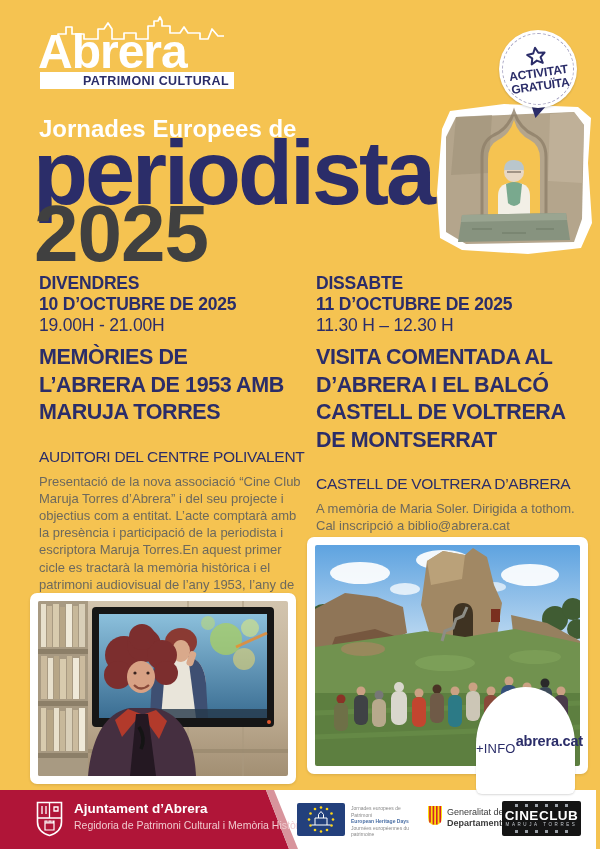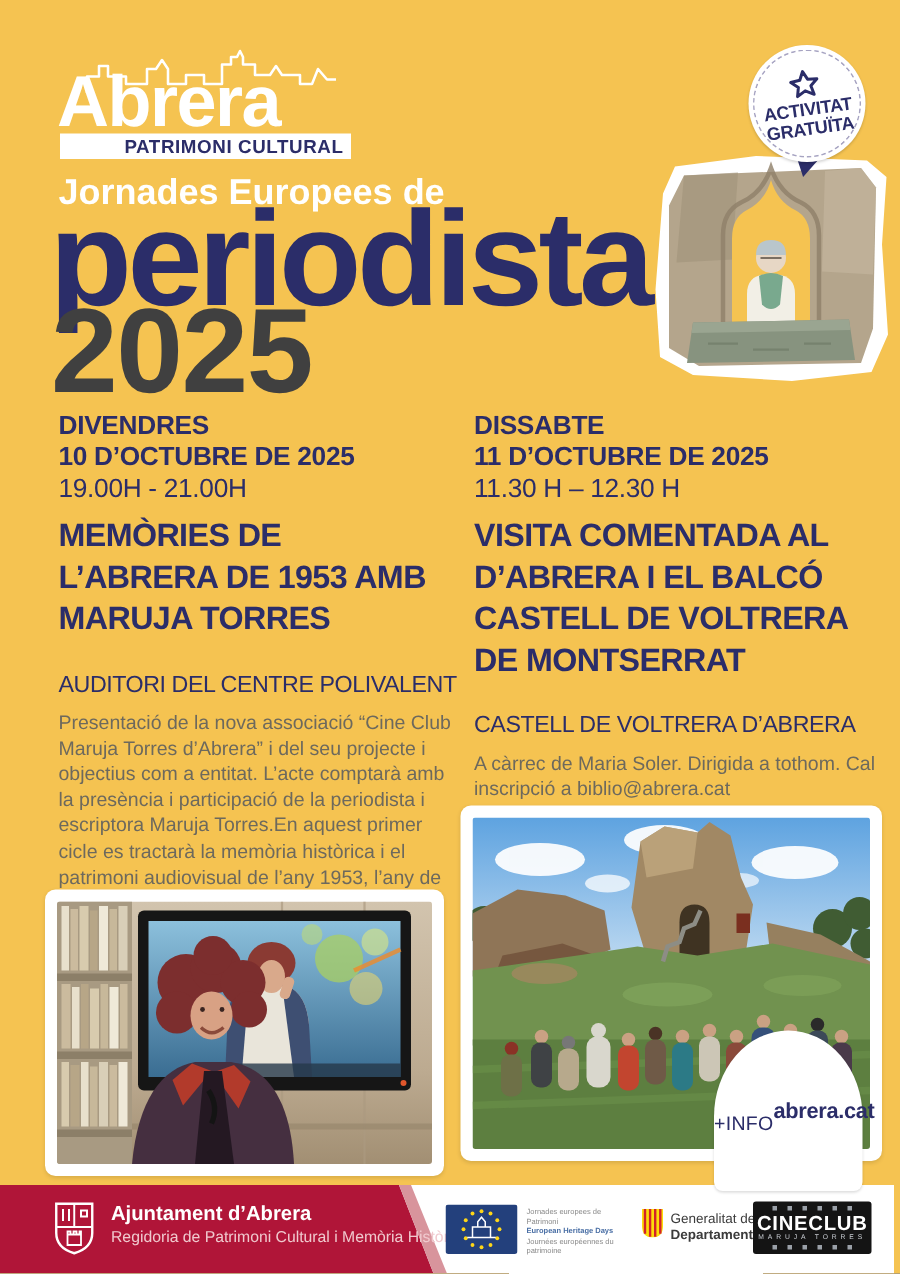--- a/index.html
+++ b/index.html
@@ -1,20 +1,20 @@
 <!DOCTYPE html>
 <html><head>
 <meta charset="utf-8">
 <style>
   html,body{margin:0;padding:0;background:#888;}
   .poster{position:relative;width:600px;height:849px;background:#f5c351;overflow:hidden;
           font-family:"Liberation Sans",sans-serif;color:#2b2d69;}
 
   
-  .logo{position:absolute;left:38px;top:31px;width:200px;height:80px;text-decoration:underline;}
+  .logo{position:absolute;left:38px;top:14px;width:200px;height:80px;text-decoration:underline;}
   .logo-skyline{position:absolute;left:18px;top:0;}
   .logo-word{position:absolute;left:0;top:14px;font-size:48px;font-weight:bold;color:#fff;letter-spacing:-1px;line-height:1;}
   .logo-strip{position:absolute;left:2px;top:58px;width:194px;height:17px;background:#fff;
               display:flex;align-items:center;justify-content:flex-end;padding-right:5px;box-sizing:border-box;}
   .logo-strip span{font-size:12.5px;font-weight:bold;color:#2b2d69;letter-spacing:.4px;}
 
   
   .act-badge{position:absolute;left:499px;top:30px;width:80px;height:86px;z-index:6;}
   .act-fold{position:absolute;left:28px;top:62px;width:28px;height:26px;background:#2b2d69;
             clip-path:polygon(0 0,100% 15%,30% 100%);border-radius:3px;}
@@ -153,21 +153,21 @@
     <div class="e-day">DISSABTE</div>
     <div class="e-date">11 D’OCTUBRE DE 2025</div>
     <div class="e-time">11.30 H – 12.30 H</div>
     <div class="e-title">
       <div>VISITA COMENTADA AL</div>
       <div>D’ABRERA I EL BALCÓ</div>
       <div>CASTELL DE VOLTRERA</div>
       <div>DE MONTSERRAT</div>
     </div>
     <div class="e-venue">CASTELL DE VOLTRERA D’ABRERA</div>
-    <div class="e-desc">A càrrec de Maria Soler. Dirigida a tothom. Cal inscripció a biblio@abrera.cat</div>
+    <div class="e-desc">A memòria de Maria Soler. Dirigida a tothom. Cal inscripció a biblio@abrera.cat</div>
   </div>
 
   <div class="photo photo-left">
     <svg width="250" height="175" viewBox="0 0 250 175">
       <defs>
         <linearGradient id="wood" x1="0" y1="0" x2="0" y2="1">
           <stop offset="0" stop-color="#d2c4ae"></stop>
             <stop offset=".65" stop-color="#bcaa90"></stop>
             <stop offset="1" stop-color="#a28f73"></stop>
         </linearGradient>

